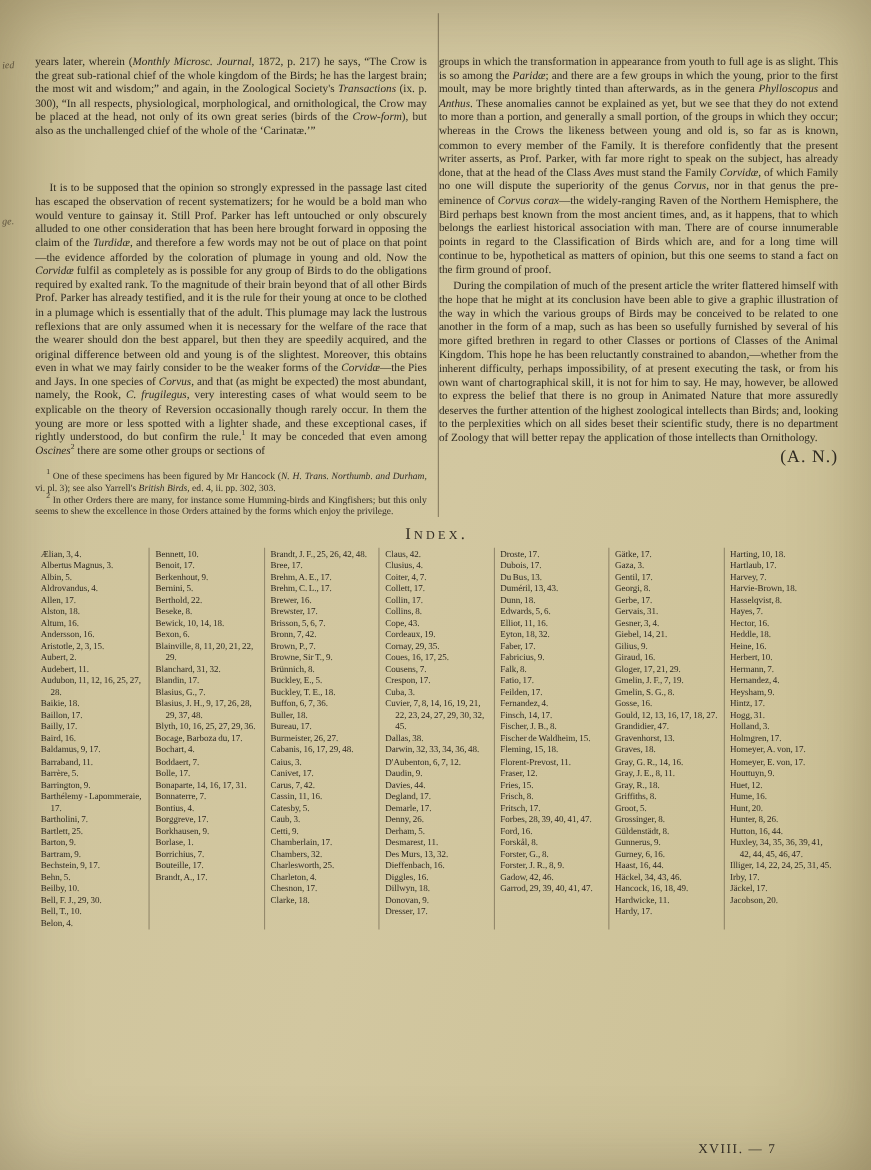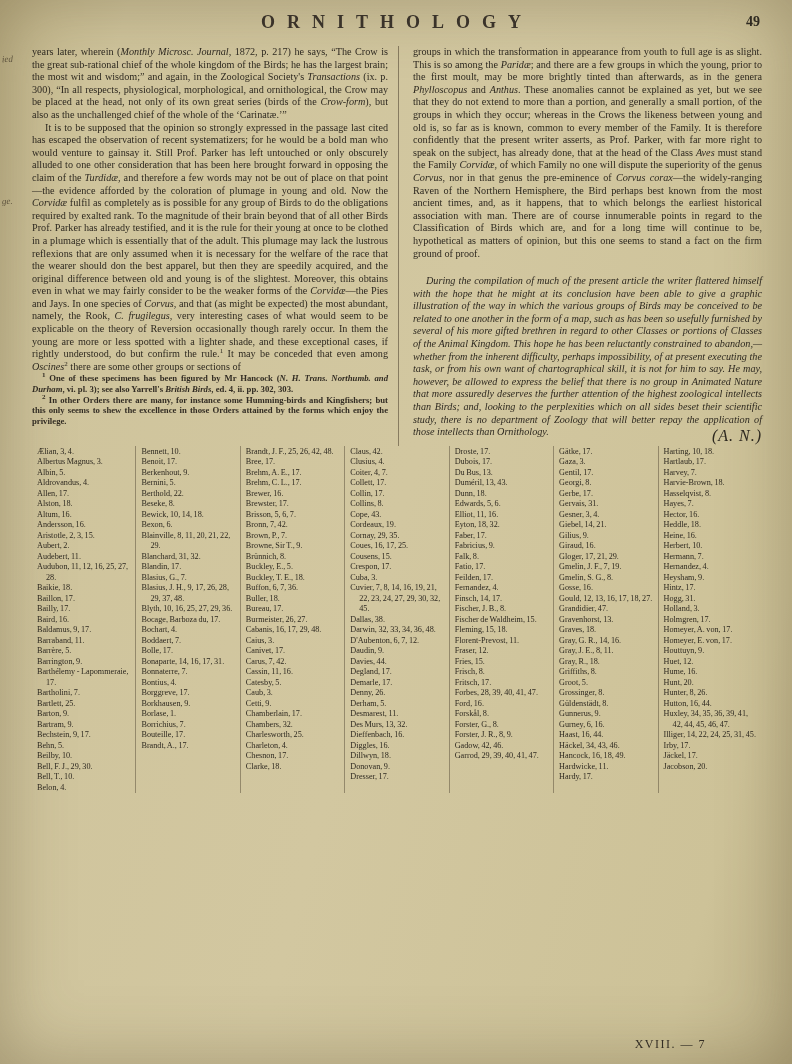--- a/index.html
+++ b/index.html
@@ -29,31 +29,32 @@
   
   .marginalia {
     position:absolute; left:2px; font-size:9px; font-style:italic;
     color:rgba(62,52,38,.75); transform:rotate(-2deg);
   }
   .m1 { top:54px; } .m2 { top:196px; }
   
   .text-columns { display:flex; align-items:stretch; }
   .col { box-sizing:border-box; }
   .col-left  { width:366px; padding-right:10px; }
-  .col-right { width:364px; padding-left:14px; border-left:1px solid rgba(74,62,44,.55); }
+  .col-right { width:364px; padding-left:0; border-left:1px solid rgba(74,62,44,.55); }
   .para {
     font-size:10.2px; line-height:1.235; text-align:justify;
     color:#2e2920;
+    margin-top:39px;
   }
   .para + .para { text-indent:13px; }
-  .col-right .para + .para { margin-top:15px;font-style:italic; }
+  .col-right .para + .para { margin-top:2px; }
   .para i, .footnote i { font-style:italic; }
   sup { font-size:7px; line-height:0; }
   .sig { float:right; font-size:16px; letter-spacing:1px; }
-  .footnotes { margin-top:0;font-weight:bold; }
+  .footnotes { margin-top:10px; }
   .footnote {
     font-size:8.7px; line-height:1.22; text-align:justify; text-indent:10px;
     color:#322c23;
   }
   
   .index-title {
     text-align:center; font-variant:small-caps; letter-spacing:3px;
     font-size:15px; margin:8px 0 3px; color:#332d24;
   }
   .index-columns { display:flex; }
@@ -75,24 +76,20 @@
   }
 </style>
 </head>
 <body>
 
 <div class="page">
 
   <div class="marginalia m1">ied</div>
   <div class="marginalia m2">ge.</div>
 
-  <div class="running-head">
-    <span class="head-title">ORNITHOLOGY</span>
-    <span class="page-num">49</span>
-  </div>
 
   <div class="text-columns">
     <div class="col col-left">
       <div class="paras">
           <div class="para">years later, wherein (<i>Monthly Microsc. Journal</i>, 1872, p. 217) he says, “The Crow is the great sub-rational chief of the whole kingdom of the Birds; he has the largest brain; the most wit and wisdom;” and again, in the Zoological Society's <i>Transactions</i> (ix. p. 300), “In all respects, physiological, morphological, and ornithological, the Crow may be placed at the head, not only of its own great series (birds of the <i>Crow-form</i>), but also as the unchallenged chief of the whole of the ‘Carinatæ.’”</div>
           <div class="para">It is to be supposed that the opinion so strongly expressed in the passage last cited has escaped the observation of recent systematizers; for he would be a bold man who would venture to gainsay it. Still Prof. Parker has left untouched or only obscurely alluded to one other consideration that has been here brought forward in opposing the claim of the <i>Turdidæ</i>, and therefore a few words may not be out of place on that point—the evidence afforded by the coloration of plumage in young and old. Now the <i>Corvidæ</i> fulfil as completely as is possible for any group of Birds to do the obligations required by exalted rank. To the magnitude of their brain beyond that of all other Birds Prof. Parker has already testified, and it is the rule for their young at once to be clothed in a plumage which is essentially that of the adult. This plumage may lack the lustrous reflexions that are only assumed when it is necessary for the welfare of the race that the wearer should don the best apparel, but then they are speedily acquired, and the original difference between old and young is of the slightest. Moreover, this obtains even in what we may fairly consider to be the weaker forms of the <i>Corvidæ</i>—the Pies and Jays. In one species of <i>Corvus</i>, and that (as might be expected) the most abundant, namely, the Rook, <i>C. frugilegus</i>, very interesting cases of what would seem to be explicable on the theory of Reversion occasionally though rarely occur. In them the young are more or less spotted with a lighter shade, and these exceptional cases, if rightly understood, do but confirm the rule.<sup>1</sup> It may be conceded that even among <i>Oscines</i><sup>2</sup> there are some other groups or sections of</div>
         </div>
       <div class="footnotes">
           <div class="footnote"><sup>1</sup> One of these specimens has been figured by Mr Hancock (<i>N. H. Trans. Northumb. and Durham</i>, vi. pl. 3); see also Yarrell's <i>British Birds</i>, ed. 4, ii. pp. 302, 303.</div>
           <div class="footnote"><sup>2</sup> In other Orders there are many, for instance some Humming-birds and Kingfishers; but this only seems to shew the excellence in those Orders attained by the forms which enjoy the privilege.</div>
@@ -100,20 +97,21 @@
     </div>
     <div class="col col-right">
       <div class="paras">
           <div class="para">groups in which the transformation in appearance from youth to full age is as slight. This is so among the <i>Paridæ</i>; and there are a few groups in which the young, prior to the first moult, may be more brightly tinted than afterwards, as in the genera <i>Phylloscopus</i> and <i>Anthus</i>. These anomalies cannot be explained as yet, but we see that they do not extend to more than a portion, and generally a small portion, of the groups in which they occur; whereas in the Crows the likeness between young and old is, so far as is known, common to every member of the Family. It is therefore confidently that the present writer asserts, as Prof. Parker, with far more right to speak on the subject, has already done, that at the head of the Class <i>Aves</i> must stand the Family <i>Corvidæ</i>, of which Family no one will dispute the superiority of the genus <i>Corvus</i>, nor in that genus the pre-eminence of <i>Corvus corax</i>—the widely-ranging Raven of the Northern Hemisphere, the Bird perhaps best known from the most ancient times, and, as it happens, that to which belongs the earliest historical association with man. There are of course innumerable points in regard to the Classification of Birds which are, and for a long time will continue to be, hypothetical as matters of opinion, but this one seems to stand a fact on the firm ground of proof.</div>
           <div class="para">During the compilation of much of the present article the writer flattered himself with the hope that he might at its conclusion have been able to give a graphic illustration of the way in which the various groups of Birds may be conceived to be related to one another in the form of a map, such as has been so usefully furnished by several of his more gifted brethren in regard to other Classes or portions of Classes of the Animal Kingdom. This hope he has been reluctantly constrained to abandon,—whether from the inherent difficulty, perhaps impossibility, of at present executing the task, or from his own want of chartographical skill, it is not for him to say. He may, however, be allowed to express the belief that there is no group in Animated Nature that more assuredly deserves the further attention of the highest zoological intellects than Birds; and, looking to the perplexities which on all sides beset their scientific study, there is no department of Zoology that will better repay the application of those intellects than Ornithology.<span class="sig">(A. N.)</span></div>
         </div>
     </div>
   </div>
 
   <div class="index-section">
+    <div class="index-title">Index.</div>
     <div class="index-columns">
       <div class="index-col">
           <div class="index-entry">Ælian, 3, 4.</div>
           <div class="index-entry">Albertus Magnus, 3.</div>
           <div class="index-entry">Albin, 5.</div>
           <div class="index-entry">Aldrovandus, 4.</div>
           <div class="index-entry">Allen, 17.</div>
           <div class="index-entry">Alston, 18.</div>
           <div class="index-entry">Altum, 16.</div>
           <div class="index-entry">Andersson, 16.</div>
@@ -207,21 +205,21 @@
           <div class="index-entry">Claus, 42.</div>
           <div class="index-entry">Clusius, 4.</div>
           <div class="index-entry">Coiter, 4, 7.</div>
           <div class="index-entry">Collett, 17.</div>
           <div class="index-entry">Collin, 17.</div>
           <div class="index-entry">Collins, 8.</div>
           <div class="index-entry">Cope, 43.</div>
           <div class="index-entry">Cordeaux, 19.</div>
           <div class="index-entry">Cornay, 29, 35.</div>
           <div class="index-entry">Coues, 16, 17, 25.</div>
-          <div class="index-entry">Cousens, 15.</div>
+          <div class="index-entry">Cousens, 7.</div>
           <div class="index-entry">Crespon, 17.</div>
           <div class="index-entry">Cuba, 3.</div>
           <div class="index-entry">Cuvier, 7, 8, 14, 16, 19, 21, 22, 23, 24, 27, 29, 30, 32, 45.</div>
           <div class="index-entry">Dallas, 38.</div>
           <div class="index-entry">Darwin, 32, 33, 34, 36, 48.</div>
           <div class="index-entry">D'Aubenton, 6, 7, 12.</div>
           <div class="index-entry">Daudin, 9.</div>
           <div class="index-entry">Davies, 44.</div>
           <div class="index-entry">Degland, 17.</div>
           <div class="index-entry">Demarle, 17.</div>

